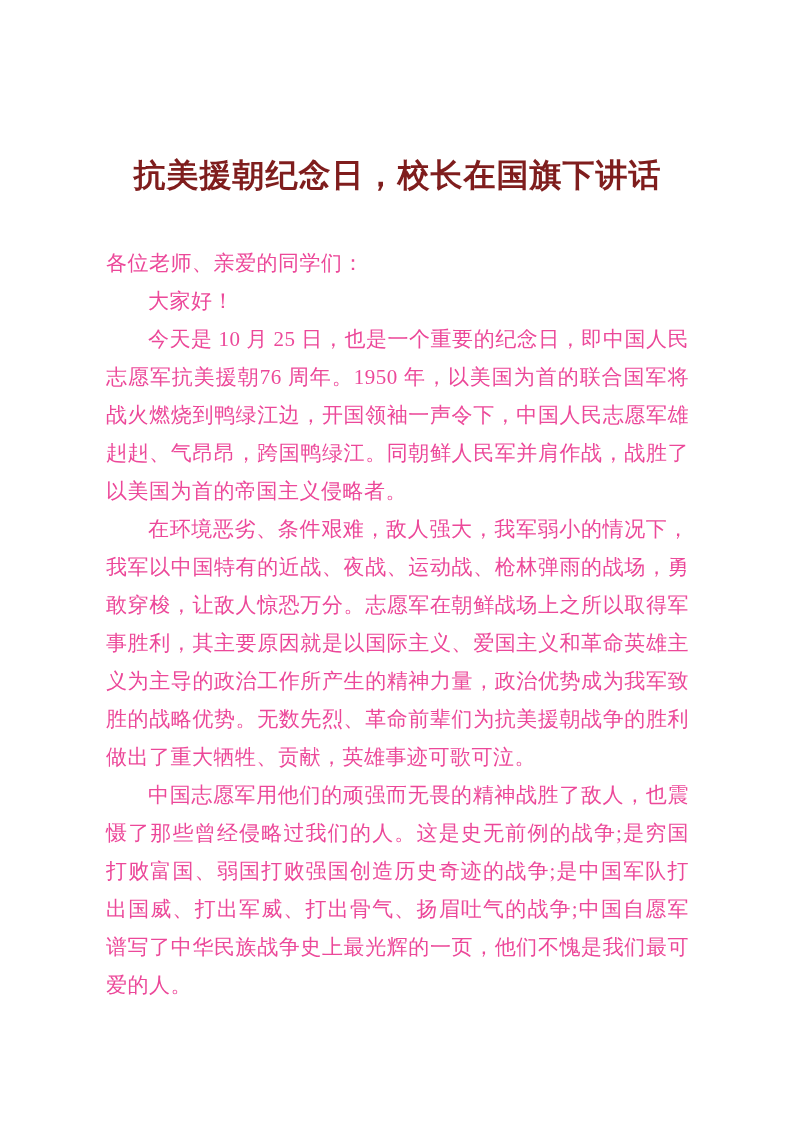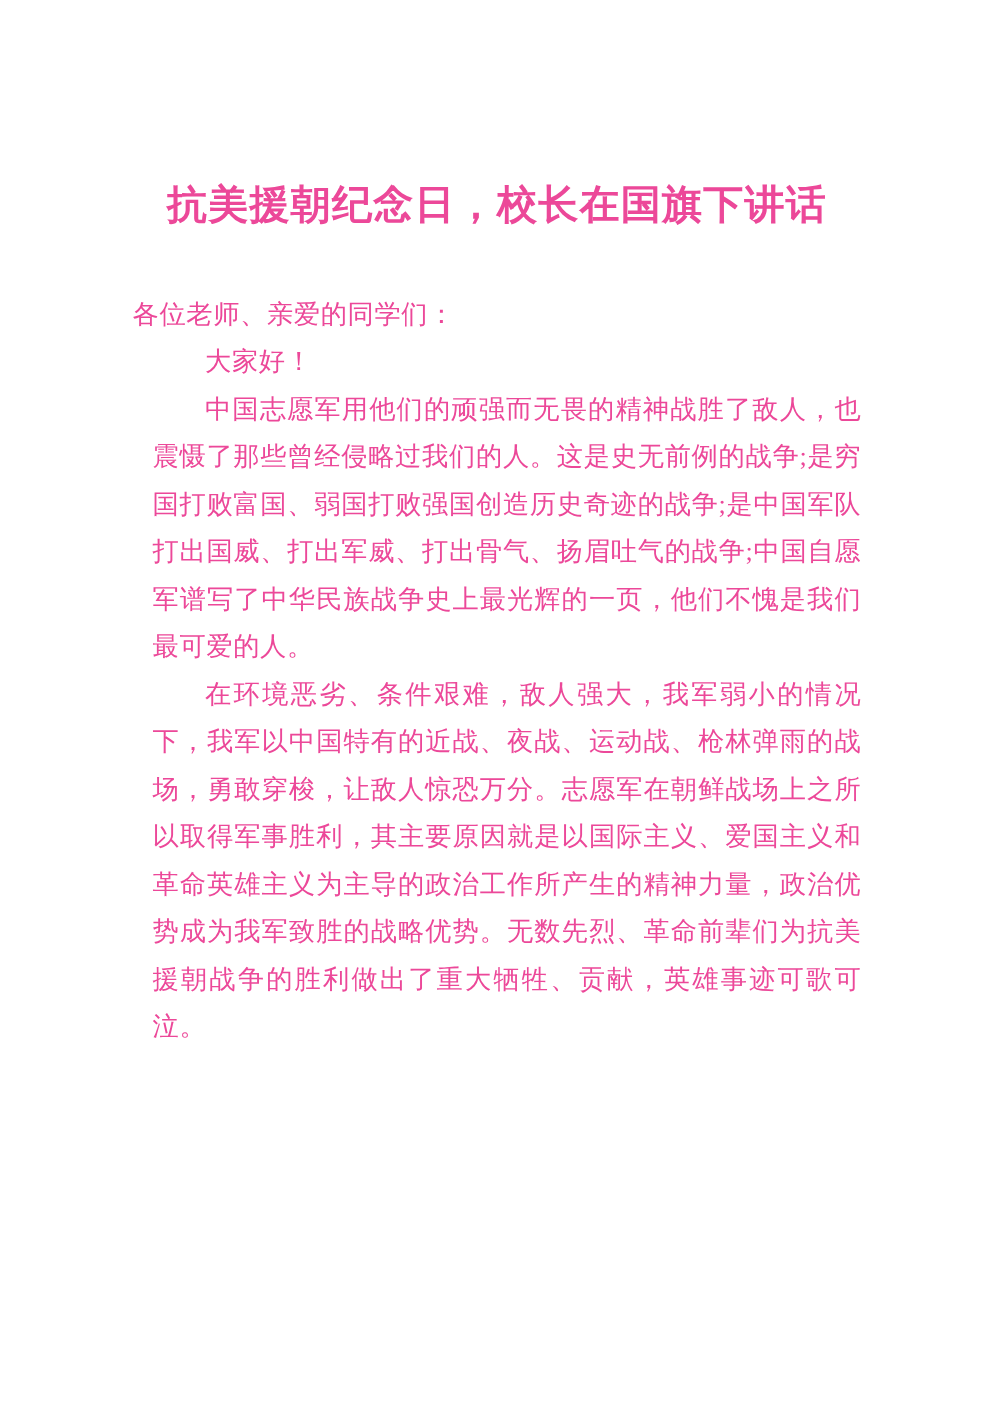--- a/index.html
+++ b/index.html
@@ -13,50 +13,50 @@
     width: 793px;
     height: 1122px;
     margin: 0 auto;
     background: #ffffff;
     padding: 142px 104px 40px 106px;
     overflow: hidden;
     font-family: "Liberation Serif", "DejaVu Serif", serif;
     color: #1c1c1c;
   }
   .doc-title {
-    margin: 0 0 48px 0;
+    margin: 12px 0 48px 0;
     font-size: 32px;
     line-height: 42px;
     font-weight: bold;
     text-align: center;
     letter-spacing: 1px;
-    color: #ec4899;
+    color: #7f1d1d;
     white-space: nowrap;
   }
   .doc-body {
     width: 100%;
   }
   .para {
     margin: 0;
     font-size: 21px;
     line-height: 38px;
     text-align: justify;
     text-justify: inter-ideograph;
     letter-spacing: 0.5px;
     color: #ec4899;
   }
   .para.indent {
     text-indent: 2em;
-    margin-left: 16px;
   }
 </style>
 </head>
 <body>
 
 <div class="page">
   <h1 class="doc-title">抗美援朝纪念日，校长在国旗下讲话</h1>
   <div class="doc-body">
       <p class="para">各位老师、亲爱的同学们：</p>
       <p class="para indent">大家好！</p>
+      <p class="para indent">今天是 10 月 25 日，也是一个重要的纪念日，即中国人民志愿军抗美援朝76 周年。1950 年，以美国为首的联合国军将战火燃烧到鸭绿江边，开国领袖一声令下，中国人民志愿军雄赳赳、气昂昂，跨国鸭绿江。同朝鲜人民军并肩作战，战胜了以美国为首的帝国主义侵略者。</p>
+      <p class="para indent">在环境恶劣、条件艰难，敌人强大，我军弱小的情况下，我军以中国特有的近战、夜战、运动战、枪林弹雨的战场，勇敢穿梭，让敌人惊恐万分。志愿军在朝鲜战场上之所以取得军事胜利，其主要原因就是以国际主义、爱国主义和革命英雄主义为主导的政治工作所产生的精神力量，政治优势成为我军致胜的战略优势。无数先烈、革命前辈们为抗美援朝战争的胜利做出了重大牺牲、贡献，英雄事迹可歌可泣。</p>
       <p class="para indent">中国志愿军用他们的顽强而无畏的精神战胜了敌人，也震慑了那些曾经侵略过我们的人。这是史无前例的战争;是穷国打败富国、弱国打败强国创造历史奇迹的战争;是中国军队打出国威、打出军威、打出骨气、扬眉吐气的战争;中国自愿军谱写了中华民族战争史上最光辉的一页，他们不愧是我们最可爱的人。</p>
-      <p class="para indent">在环境恶劣、条件艰难，敌人强大，我军弱小的情况下，我军以中国特有的近战、夜战、运动战、枪林弹雨的战场，勇敢穿梭，让敌人惊恐万分。志愿军在朝鲜战场上之所以取得军事胜利，其主要原因就是以国际主义、爱国主义和革命英雄主义为主导的政治工作所产生的精神力量，政治优势成为我军致胜的战略优势。无数先烈、革命前辈们为抗美援朝战争的胜利做出了重大牺牲、贡献，英雄事迹可歌可泣。</p>
     </div>
 </div>
 
 </body></html>

